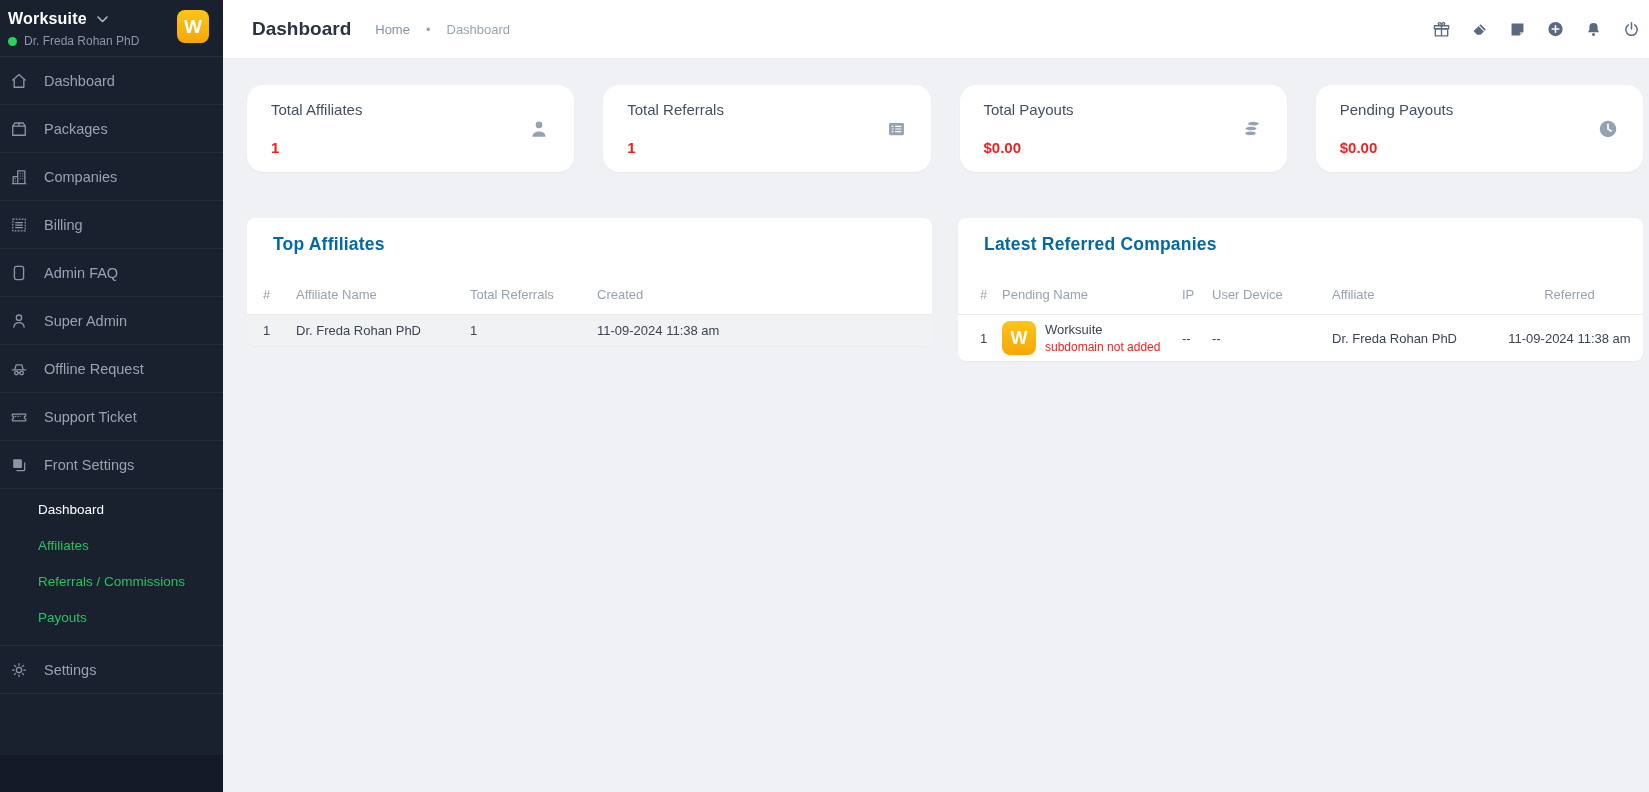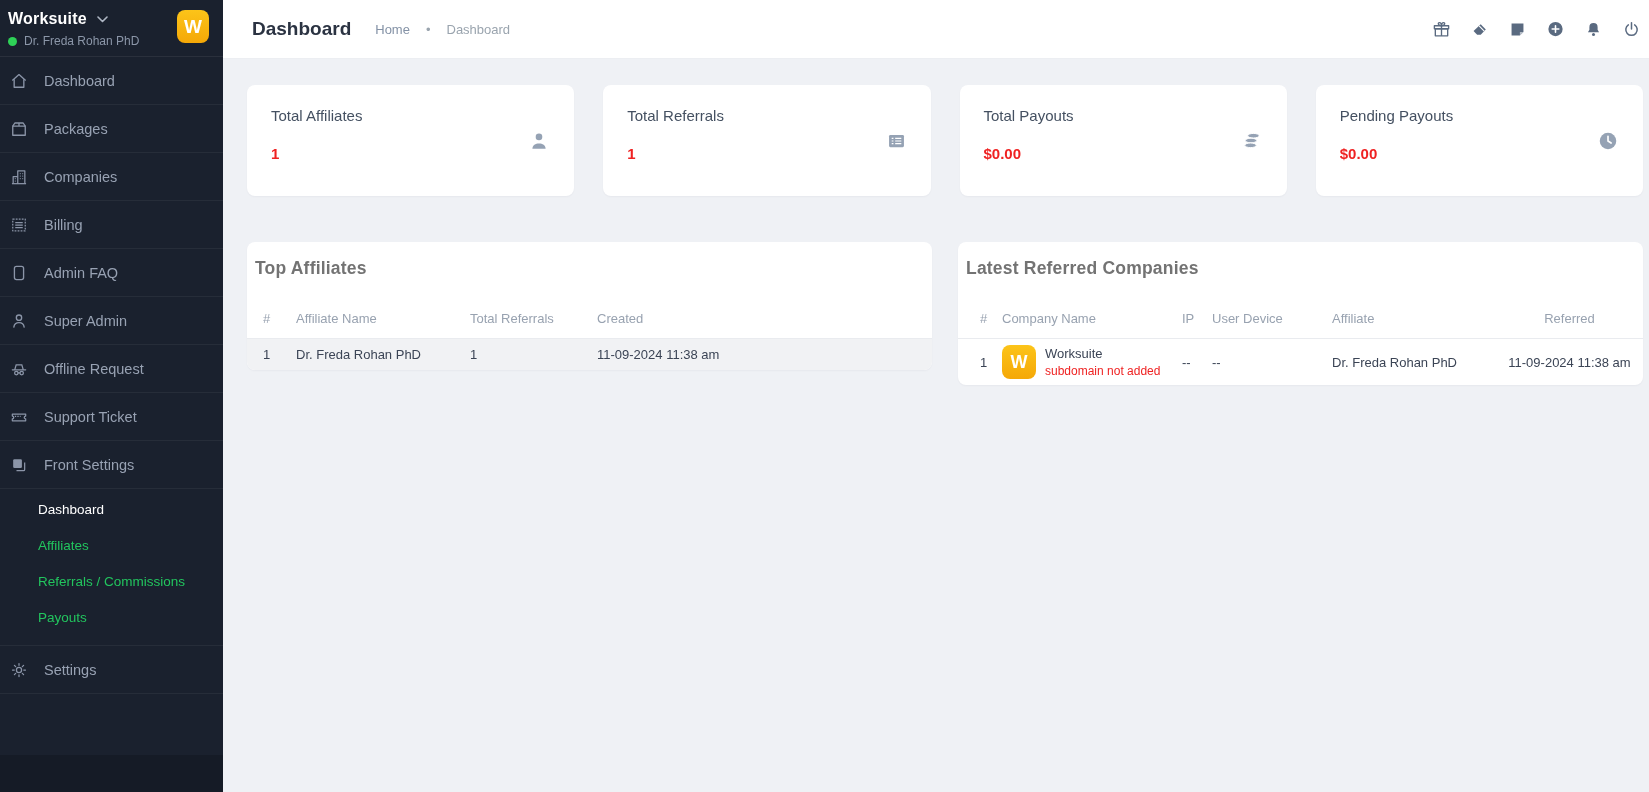--- a/index.html
+++ b/index.html
@@ -34,28 +34,28 @@
   .topbar { height:59px; background:#ffffff; display:flex; align-items:center; padding:0 8px 0 29px; border-bottom:1px solid #eceef2; }
   .page-title { font-size:19px; font-weight:bold; color:#2b3342; }
   .breadcrumb { margin-left:24px; font-size:13px; color:#9aa4ae; display:flex; gap:16px; align-items:center; }
   .breadcrumb .bc-home { color:#8492a6; cursor:pointer; }
   .topbar-icons { margin-left:auto; display:flex; align-items:center; gap:19px; color:#5a6a80; }
   .tb-icon { width:19px; height:19px; display:flex; align-items:center; justify-content:center; cursor:pointer; }
 
   
   .content { padding:26px 6px 0 24px; }
   .stats-row { display:flex; gap:29px; }
-  .stat-card { flex:1; background:#fff; border-radius:8px; height:111px; padding:22px 24px; position:relative; box-shadow:0 1px 2px rgba(16,24,40,.04); }
+  .stat-card { flex:1; background:#fff; border-radius:16px; height:87px; padding:16px 24px; position:relative; box-shadow:0 1px 2px rgba(16,24,40,.04); }
   .stat-label { font-size:15px; color:#445061; }
   .stat-value { font-size:15px; font-weight:bold; color:#ef2222; margin-top:21px; }
   .stat-icon { position:absolute; right:24px; top:50%; transform:translateY(-50%); color:#95a2b4; }
 
   .tables-row { display:flex; gap:26px; margin-top:46px; align-items:flex-start; }
   .table-card { flex:1; background:#fff; border-radius:8px; padding:12px 0 0 0; box-shadow:0 1px 2px rgba(16,24,40,.04); overflow:hidden; }
-  .table-title { font-size:17.5px; font-weight:bold; color:#737373; margin:4px 0 24px 8px; letter-spacing:.2px; }
+  .table-title { font-size:17.5px; font-weight:bold; color:#0369a1; margin:4px 0 24px 26px; letter-spacing:.2px; }
   table { width:100%; border-collapse:collapse; font-size:13px; table-layout:fixed; }
   thead th { font-weight:normal; color:#98a2b0; text-align:left; padding:8px 0 12px 0; border-bottom:1px solid #e9ebef; }
   tbody td { color:#3b4455; padding:8px 0; vertical-align:middle; }
   .ta-table tbody tr { background:#f1f2f4; }
   .ta-table tbody td { height:30px; }
   .ta-table .c1 { width:49px; padding-left:16px; }
   .ta-table .c2 { width:174px; }
   .ta-table .c3 { width:127px; }
 
   .lc-table .c1 { width:44px; padding-left:22px; }
@@ -323,21 +323,21 @@
           </tbody>
         </table>
       </div>
 
       <div class="table-card">
         <div class="table-title">Latest Referred Companies</div>
         <table class="lc-table">
           <thead>
             <tr>
               <th class="c1">#</th>
-              <th class="c2">Company Name</th>
+              <th class="c2">Pending Name</th>
               <th class="c3">IP</th>
               <th class="c4">User Device</th>
               <th class="c5">Affiliate</th>
               <th class="c6">Referred</th>
             </tr>
           </thead>
           <tbody>
             <tr>
               <td class="c1">1</td>
               <td class="c2">

